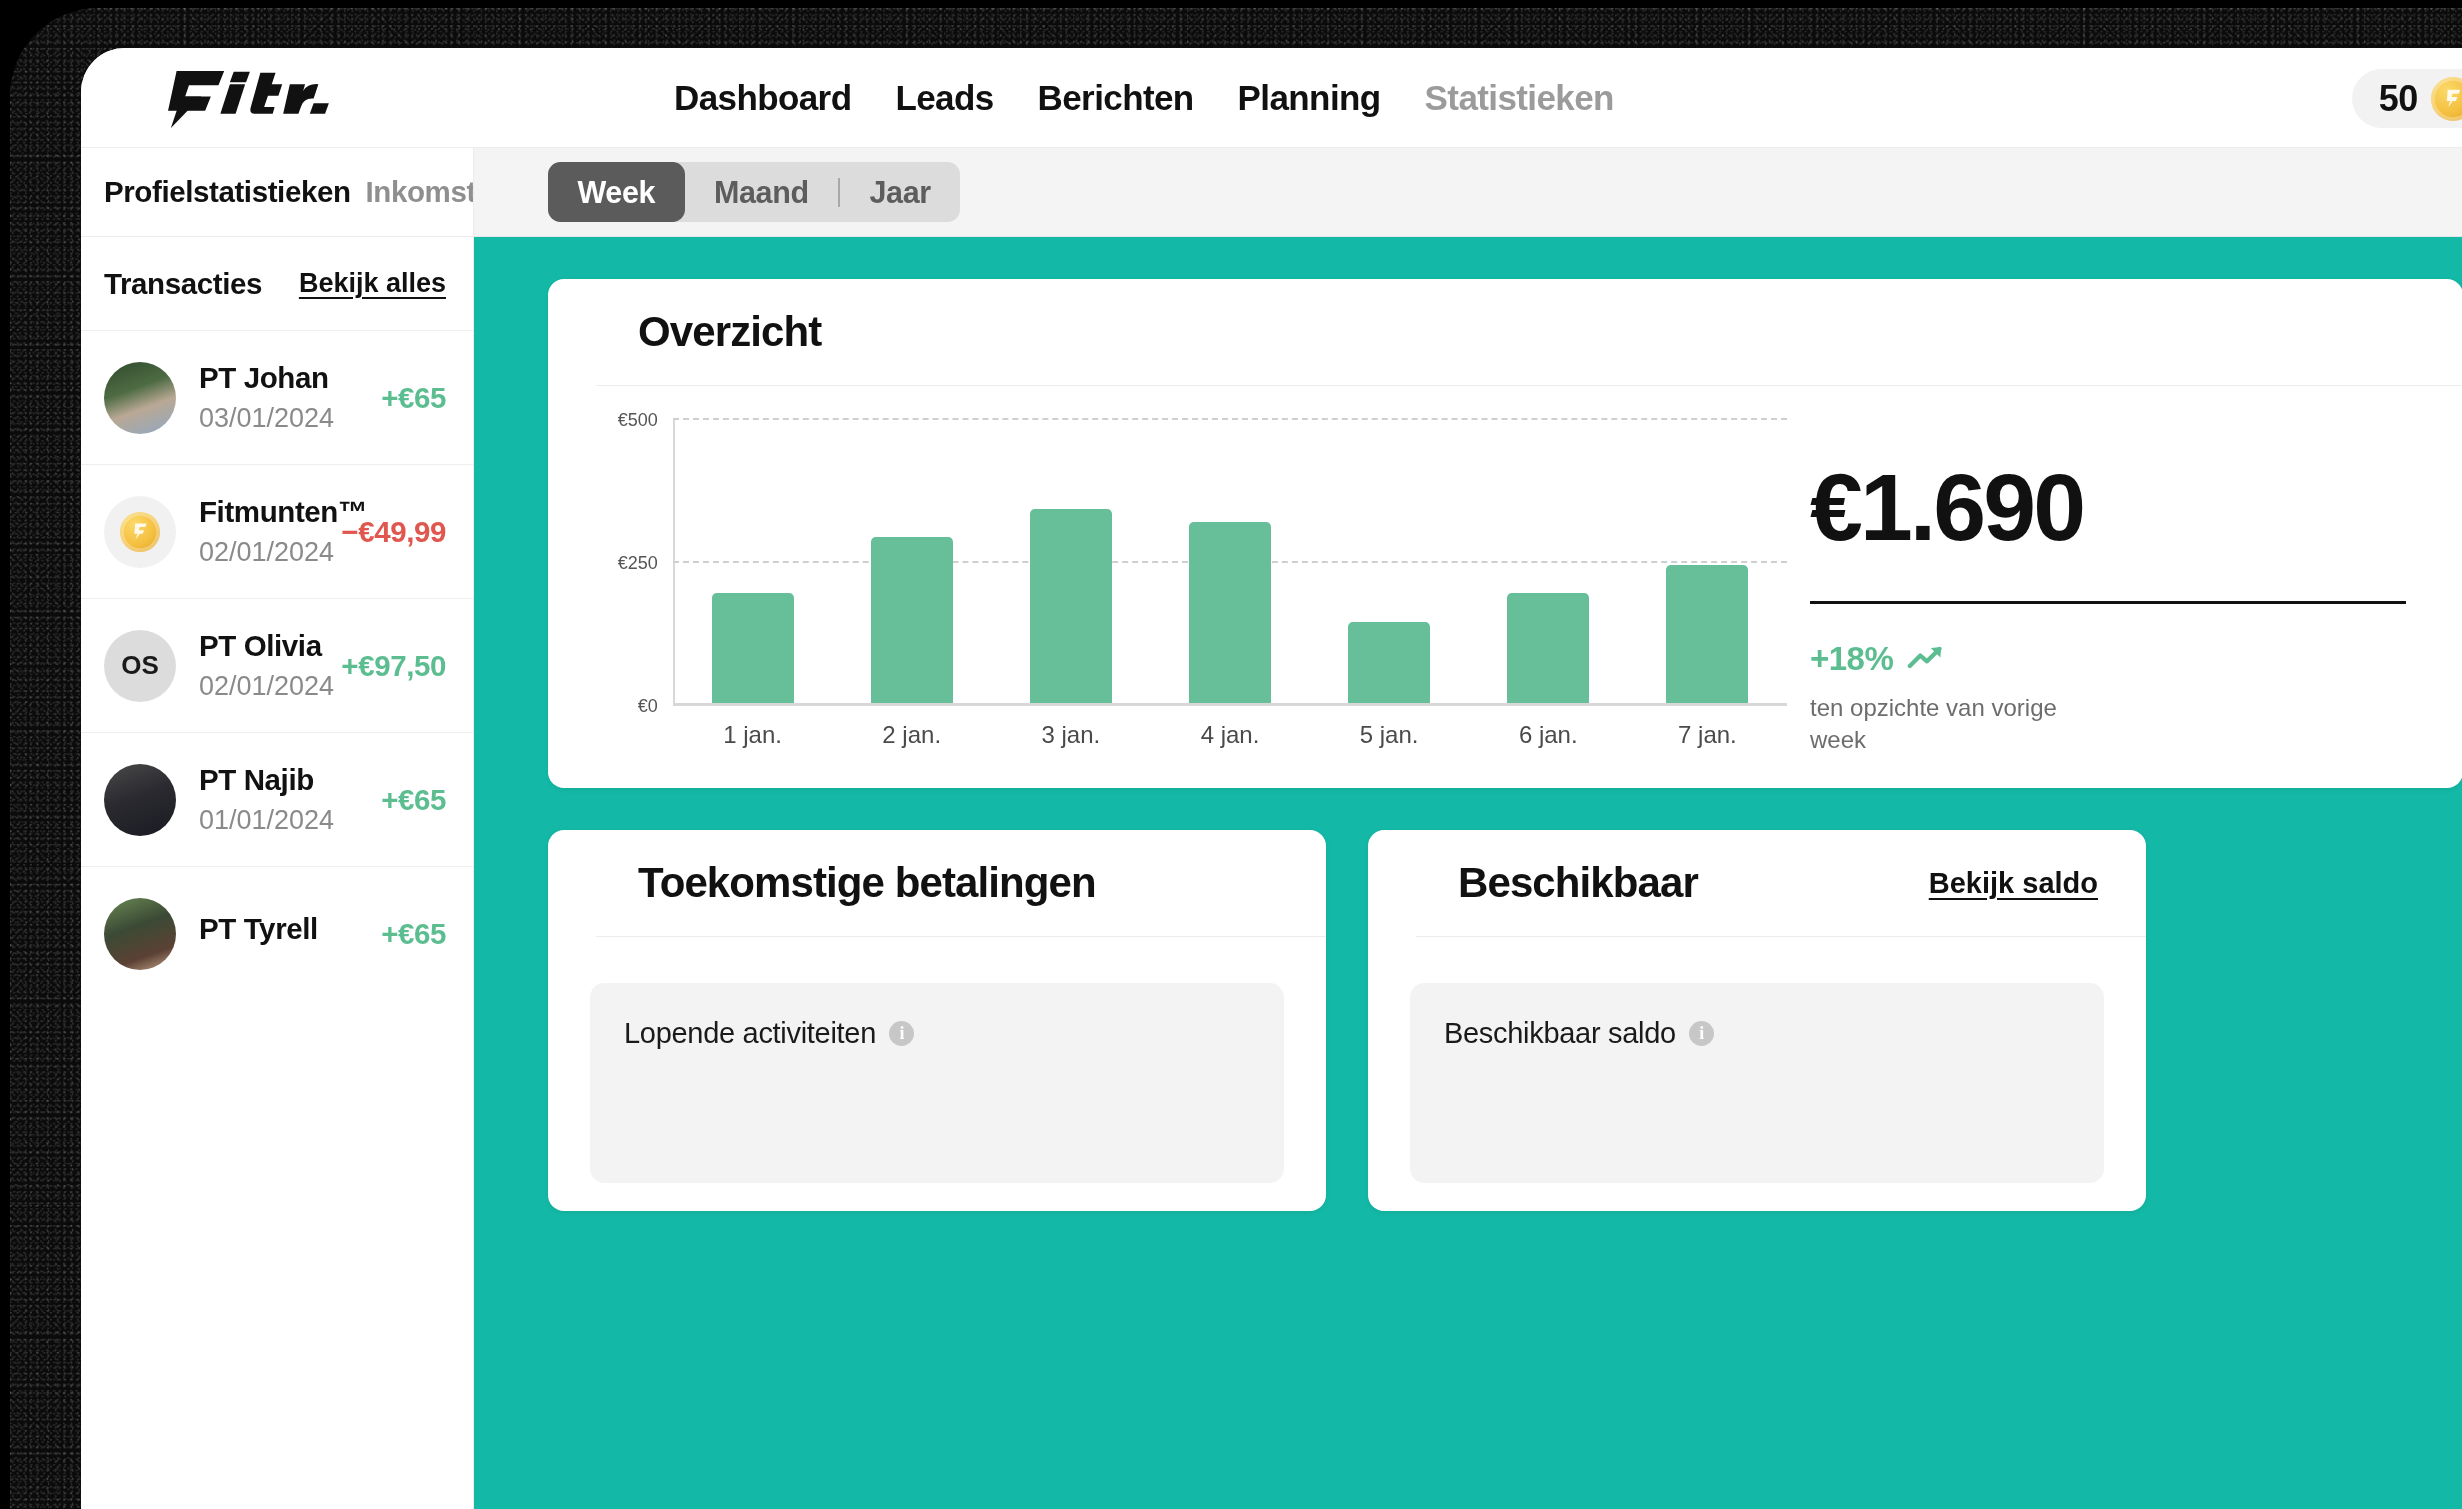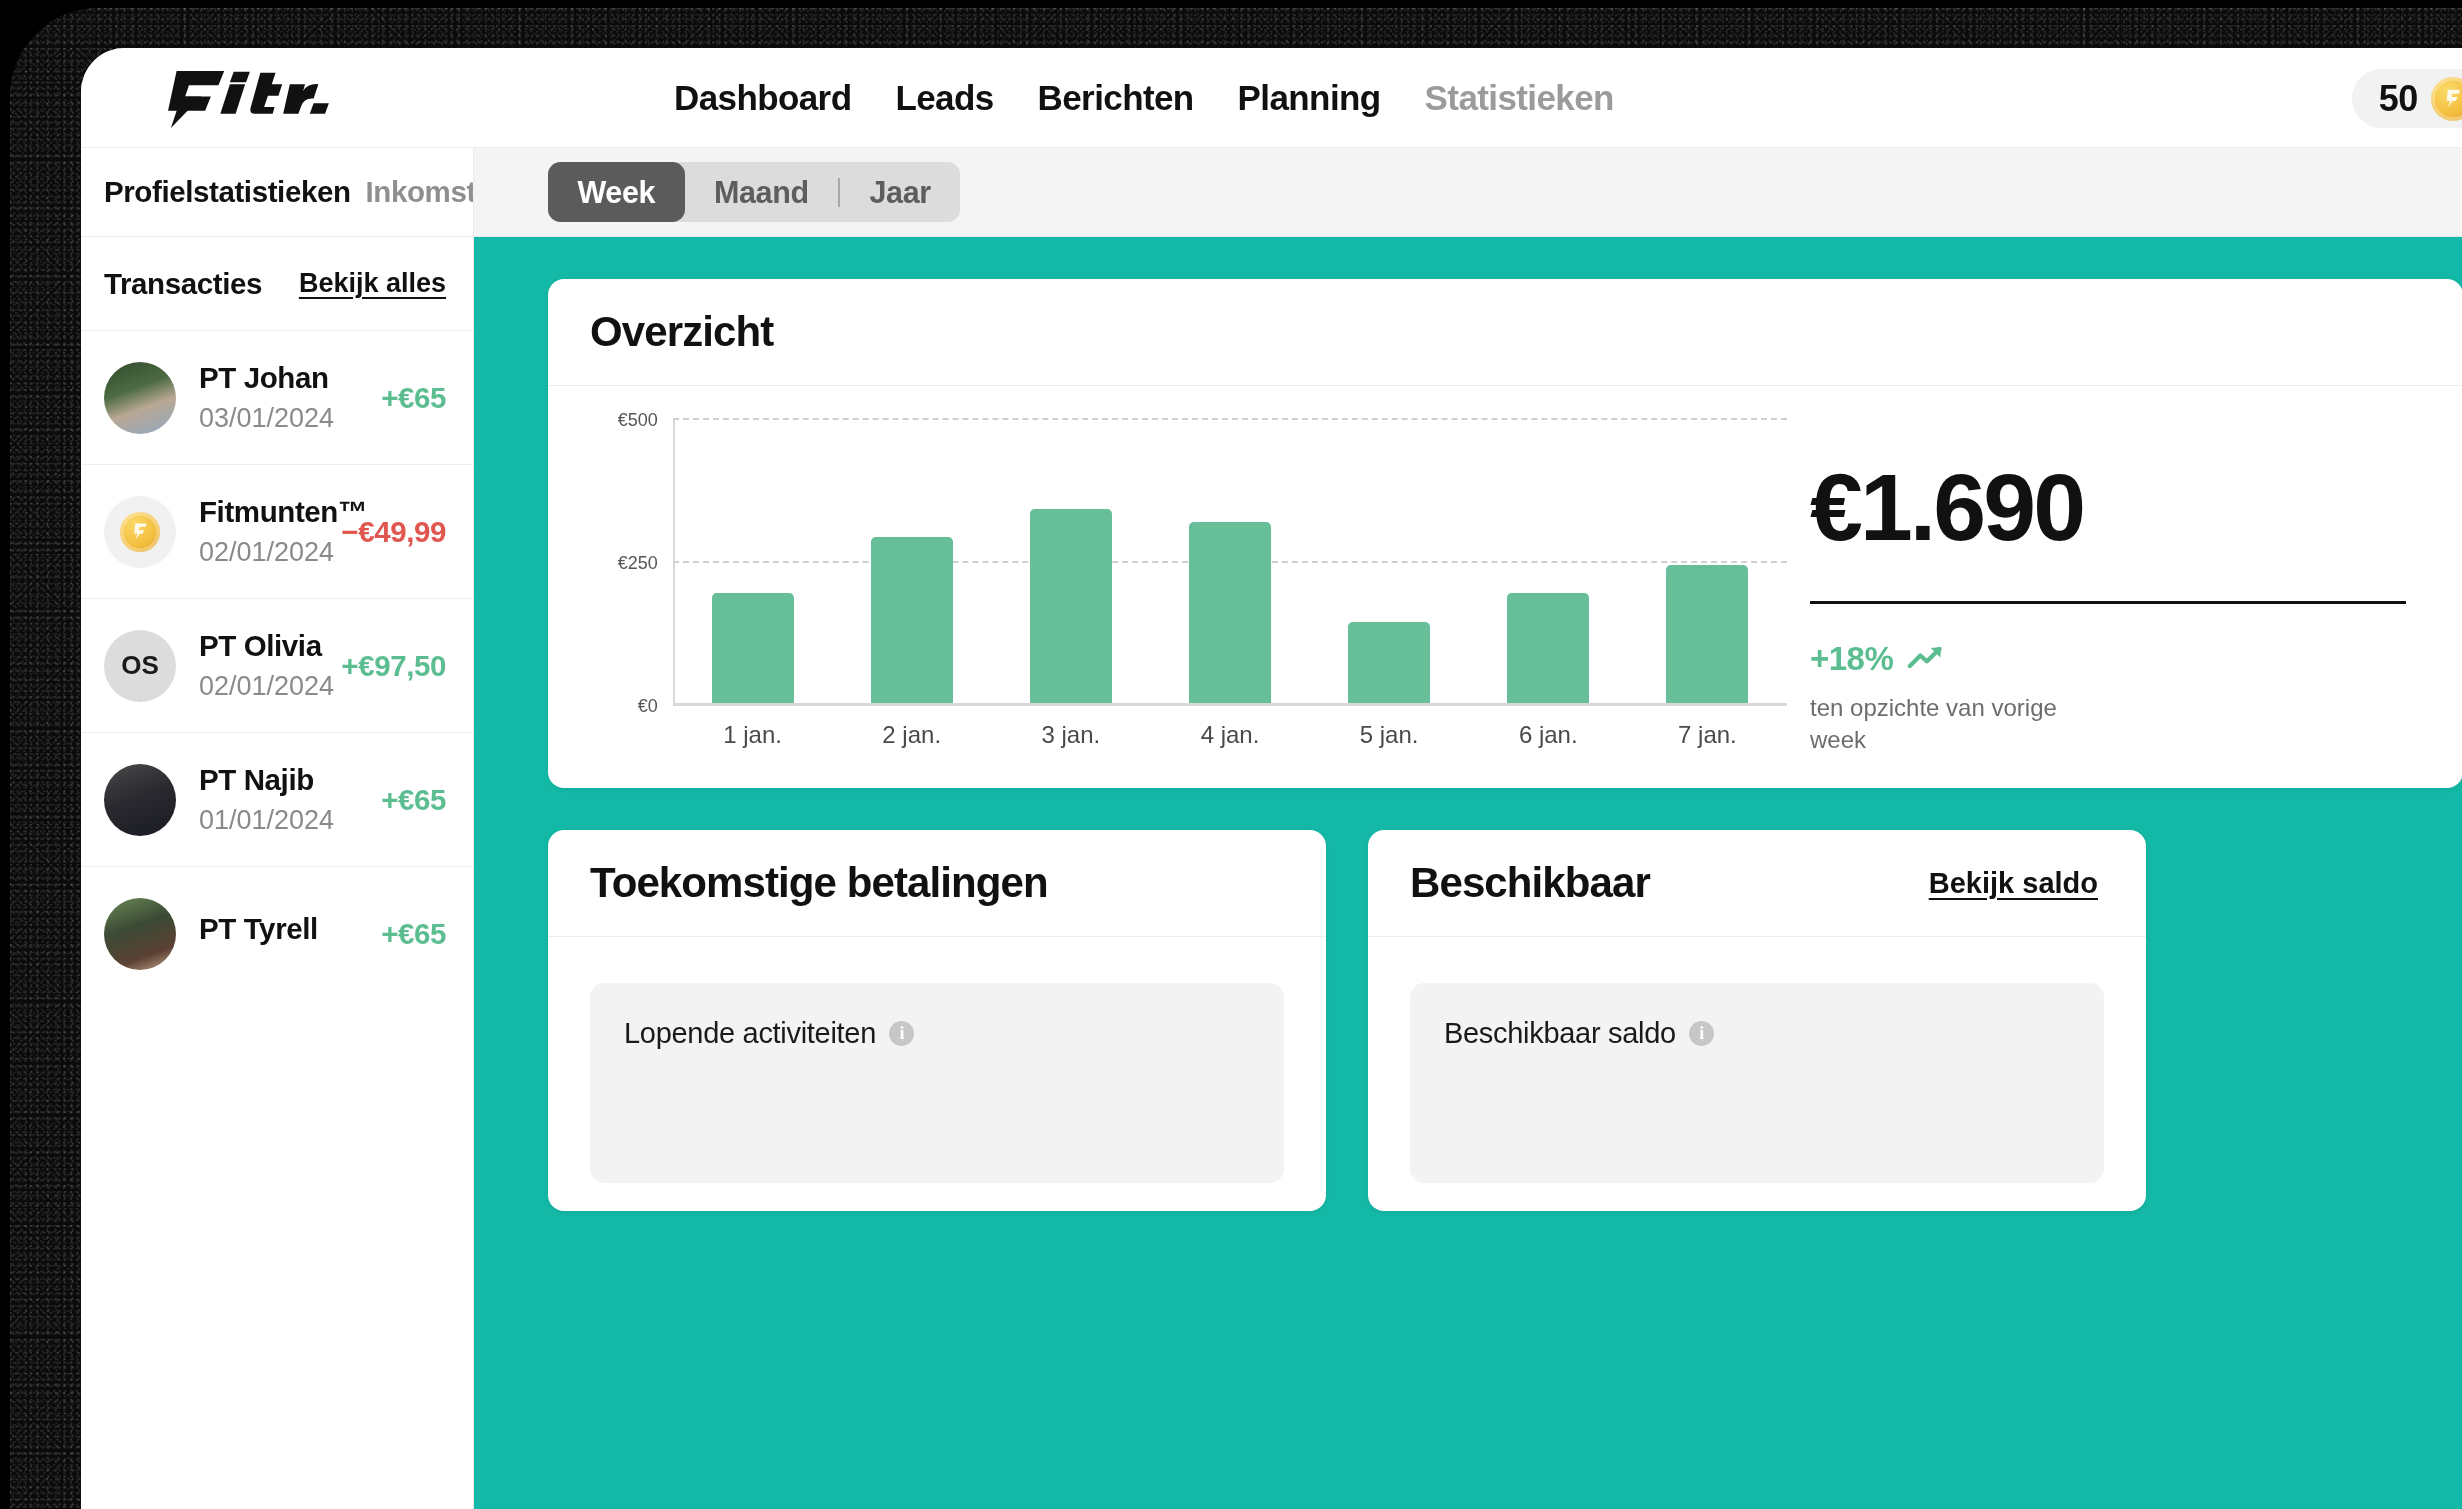--- a/index.html
+++ b/index.html
@@ -239,20 +239,21 @@
     border-radius: 16px;
     box-shadow: 0 1.9px 5.7px rgba(0,0,0,.06);
   }
 
   #card-overview { width: 1915px; }
   .card-head {
     height: 107px;
     display: flex; align-items: center; justify-content: space-between;
     padding: 0 48px 0 42px;
     border-bottom: 1.9px solid #ededed;
+    margin-left: 48px;
   }
   .card-title { font-size: 42px; font-weight: 700; color:#111; letter-spacing:-0.9px; }
   .card-link {
     font-size: 29px; font-weight: 700; color:#111;
     text-decoration: underline; text-underline-offset: 4.8px; cursor:pointer;
   }
 
   #overview-body { display: flex; padding: 34px 0 32px 0; }
 
   

